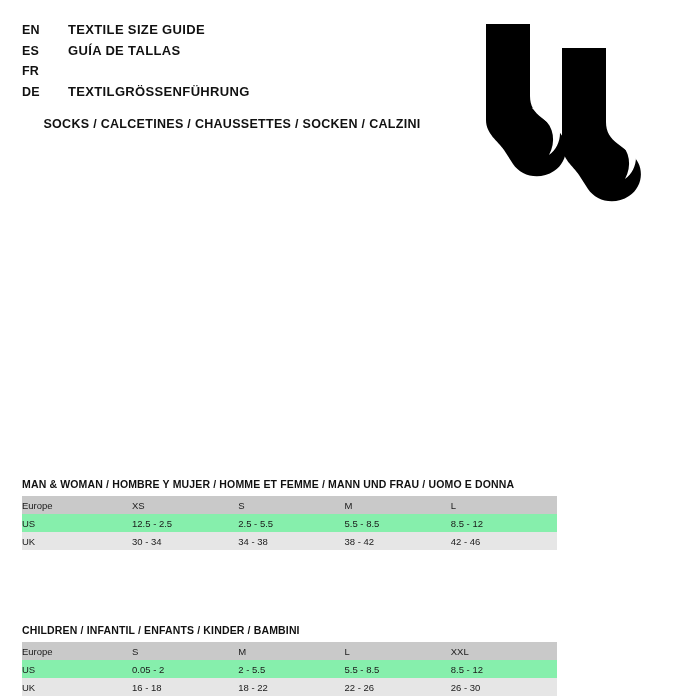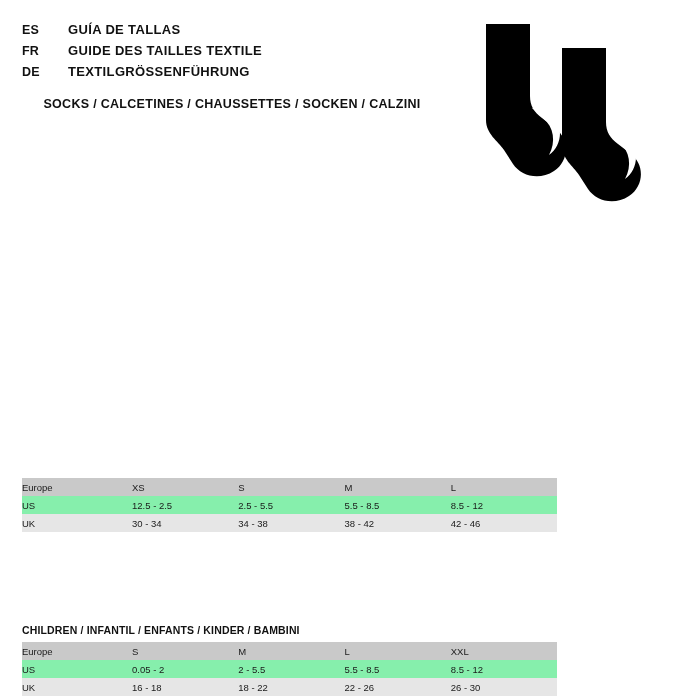--- a/index.html
+++ b/index.html
@@ -111,26 +111,29 @@
     background: #e6e6e6;
     margin-top: 46px;
   }
 </style>
 </head>
 <body>
 
 <div class="header">
 
   <div class="lang-row">
+    <span class="lang-code">EN</span>
+    <span class="lang-title">TEXTILE SIZE GUIDE</span>
+  </div>
+  <div class="lang-row">
     <span class="lang-code">ES</span>
     <span class="lang-title">GUÍA DE TALLAS</span>
   </div>
   <div class="lang-row">
     <span class="lang-code">FR</span>
-    <span class="lang-title">GUIDE DES TAILLES TEXTILE</span>
   </div>
   <div class="lang-row">
     <span class="lang-code">DE</span>
     <span class="lang-title">TEXTILGRÖßENFÜHRUNG</span>
   </div>
 
   <div class="product-line">SOCKS / CALCETINES / CHAUSSETTES / SOCKEN / CALZINI</div>
 </div>
 
 <div class="illustration">
@@ -142,20 +145,21 @@
     </g>
 
     <g>
       <path d="M92 26 h44 v74 c0 10 4 16 12 22 l13 10 c14 11 13 32 -2 42 c-15 10 -33 5 -41 -7 l-9 -14 c-6 -9 -17 -16 -17 -30 z" fill="#000000"></path>
       <path d="M138 110 c16 -2 28 10 28 25 c0 9 -4 17 -11 22 c7 -13 5 -28 -6 -37 z" fill="#ffffff"></path>
     </g>
   </svg>
 </div>
 
 <div class="table-block adults">
+  <div class="block-title">MAN &amp; WOMAN / HOMBRE Y MUJER / HOMME ET FEMME / MANN UND FRAU / UOMO E DONNA</div>
   <table class="size">
     <tbody>
         <tr class="head">
       <td class="rowlabel">Europe</td>
       <td>XS</td>
       <td>S</td>
       <td>M</td>
       <td>L</td>
     </tr>
     <tr class="odd">

